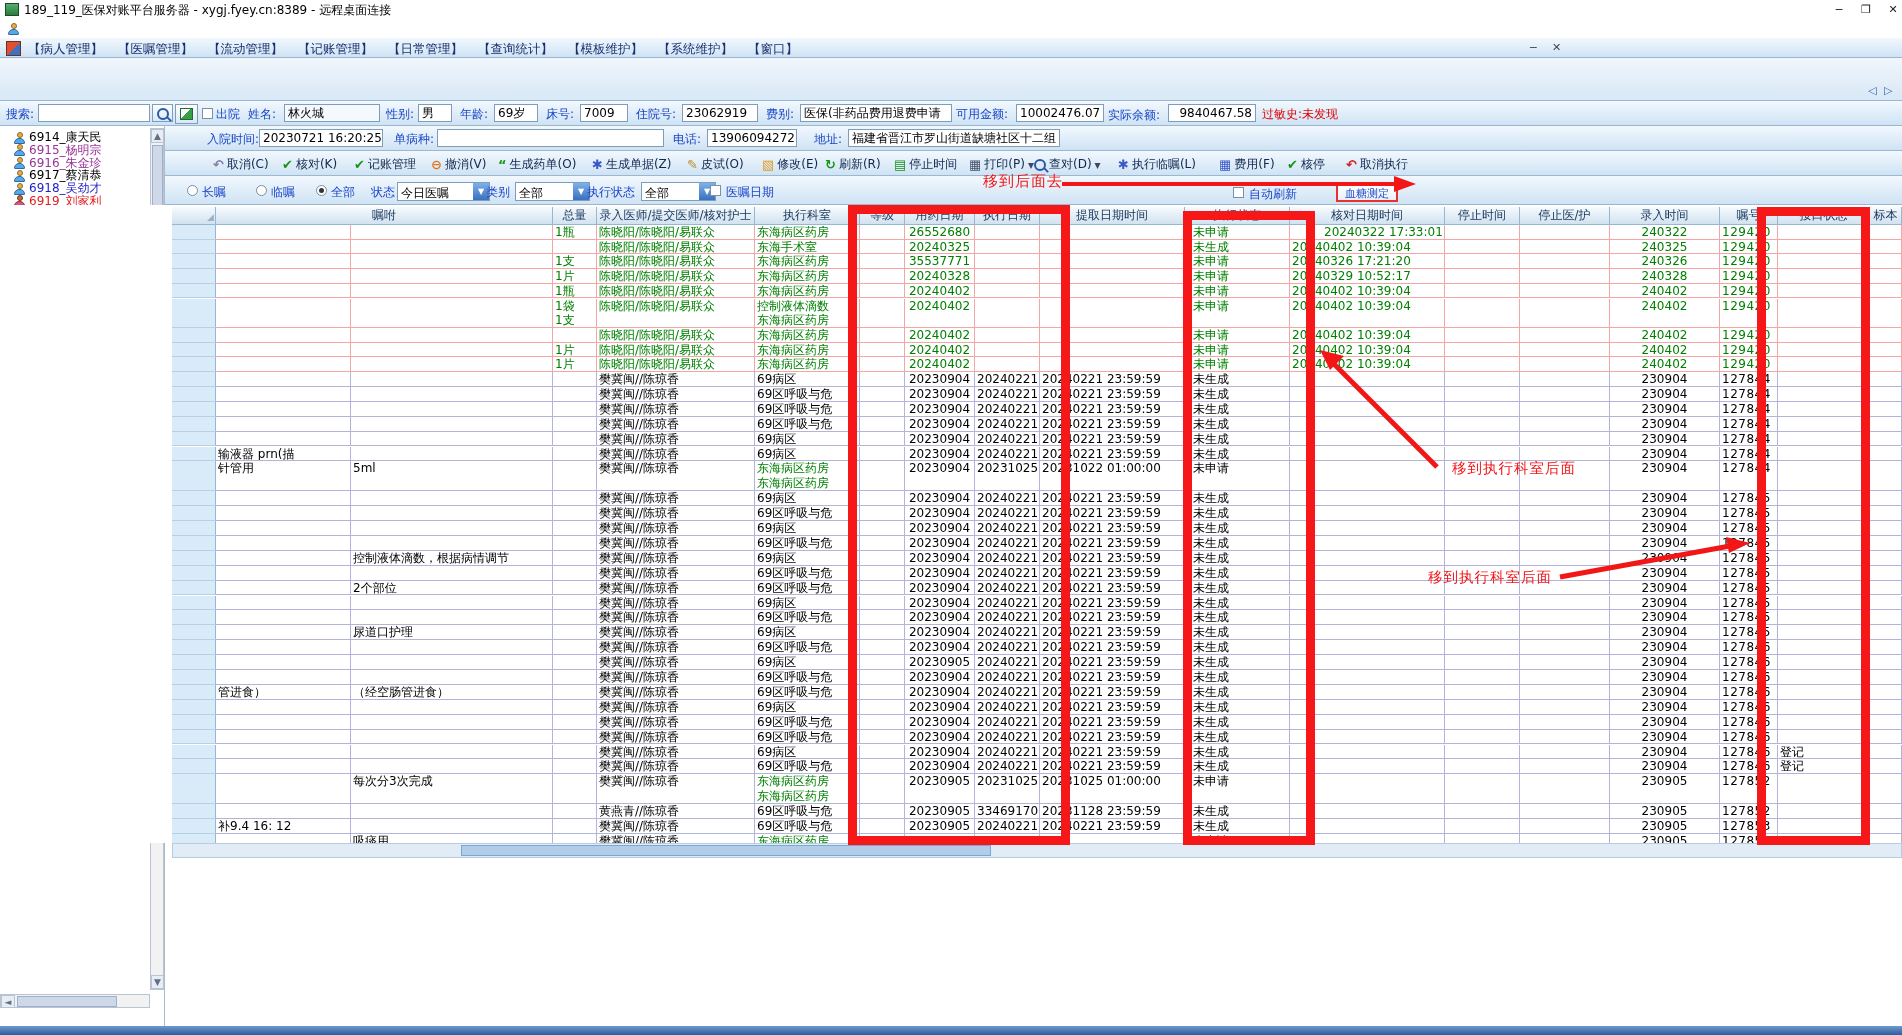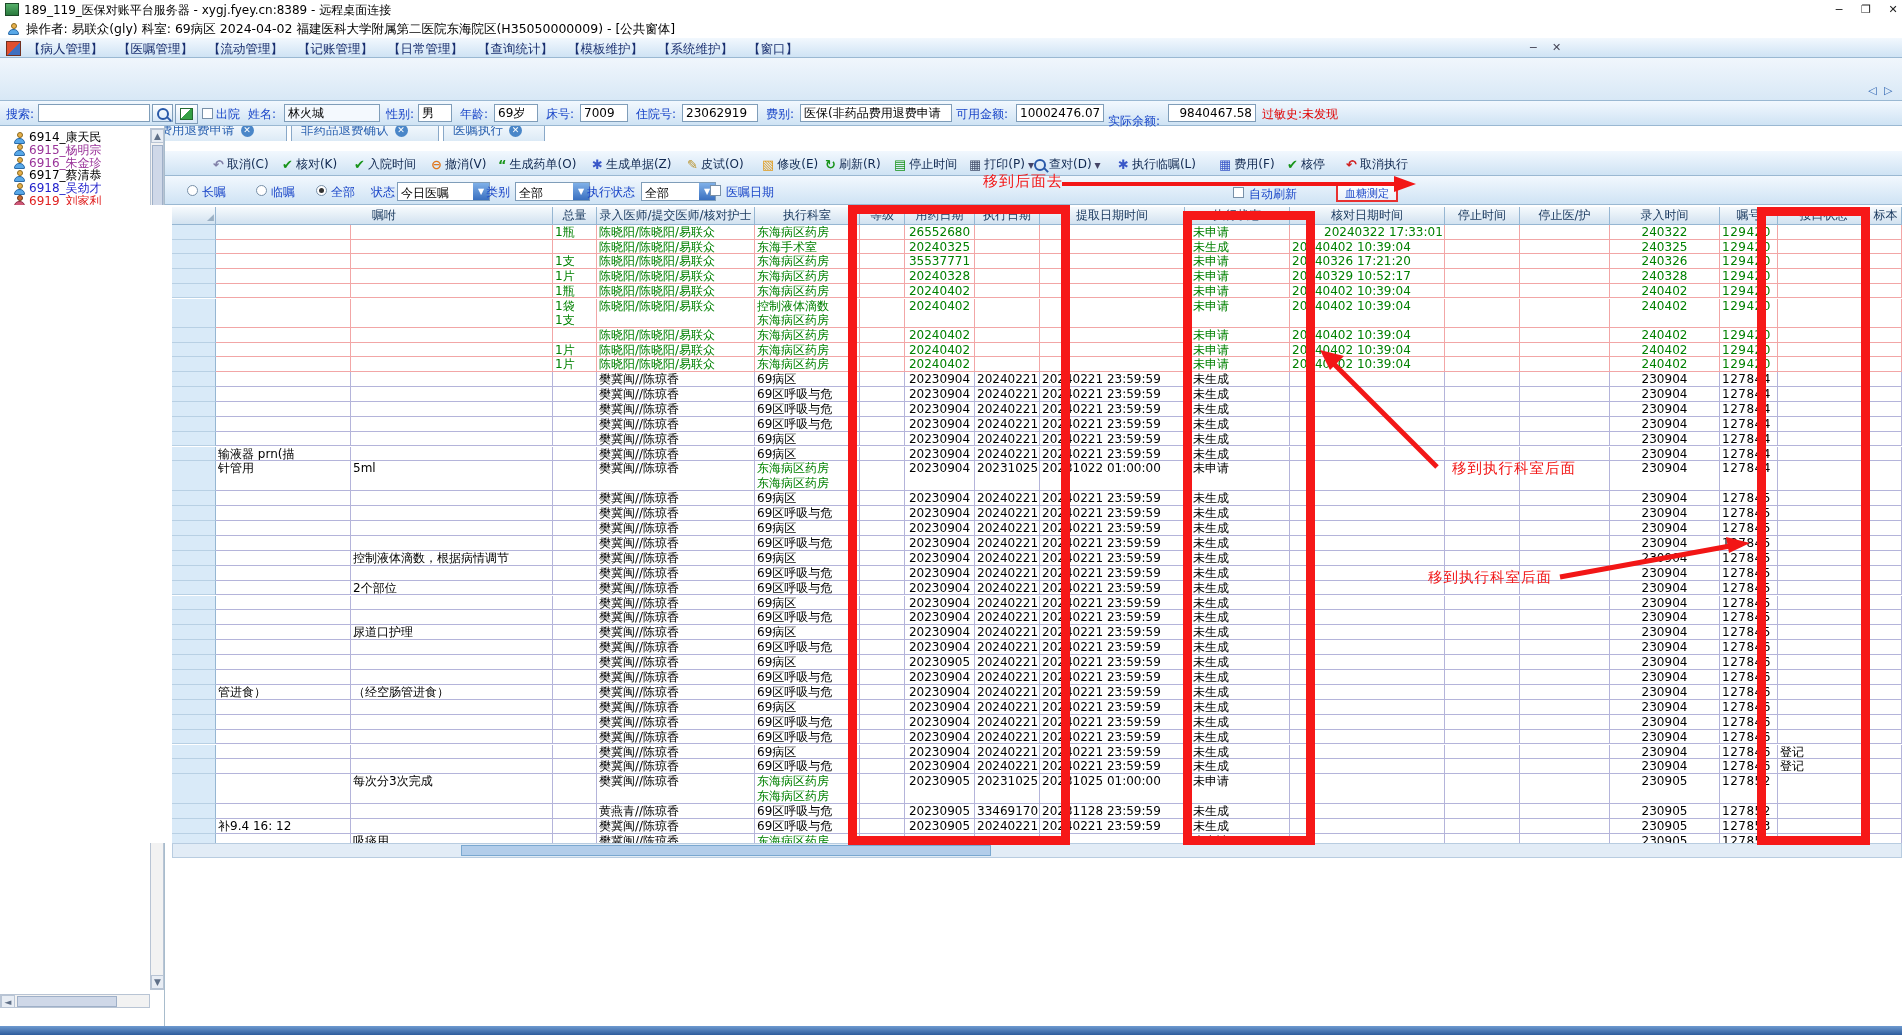--- a/index.html
+++ b/index.html
@@ -46,21 +46,20 @@
   <div class="abs" style="left:0;top:0;width:1902px;height:18px;background:#fff">
     <span class="abs" style="left:5px;top:3px;width:12px;height:11px;background:linear-gradient(#56b06a,#2a7a3e);border:1px solid #1c4a28"></span>
     <span class="abs nw" style="left:24px;top:2px;color:#000;font-size:12px">189_119_医保对账平台服务器 - xygj.fyey.cn:8389 - 远程桌面连接</span>
     <span class="wctl" style="left:1828px">─</span>
     <span class="wctl" style="left:1855px">❐</span>
     <span class="wctl" style="left:1882px">✕</span>
   </div>
 
   <div class="abs" style="left:0;top:18px;width:1902px;height:20px;background:#fff">
     <span class="person abs" style="left:8px;top:3px"></span>
-    <span class="abs nw" style="left:26px;top:3px;color:#000;font-size:12.5px">操作者: 易联众(gly)  科室: 69病区  2024-04-02  福建医科大学附属第二医院东海院区(H35050000009) - [公共窗体]</span>
   </div>
 
   <div class="bluebar" style="left:0;top:38px;width:1902px;height:20px" id="menubar">
     <span class="abs" style="left:6px;top:3px;width:13px;height:13px;background:linear-gradient(135deg,#e05030 50%,#4070c0 50%);border:1px solid #703020"></span>
     <span class="abs nw" style="left:1530px;top:3px;color:#445;font-size:11px">─</span>
     <span class="abs nw" style="left:1552px;top:3px;color:#445;font-size:11px">✕</span>
   <div class="abs nw" style="left: 28px; top: 3px; color: rgb(26, 48, 112); font-size: 12.5px;">【病人管理】</div>
       <div class="abs nw" style="left: 118px; top: 3px; color: rgb(26, 48, 112); font-size: 12.5px;">【医嘱管理】</div>
       <div class="abs nw" style="left: 208px; top: 3px; color: rgb(26, 48, 112); font-size: 12.5px;">【流动管理】</div>
       <div class="abs nw" style="left: 298px; top: 3px; color: rgb(26, 48, 112); font-size: 12.5px;">【记账管理】</div>
@@ -108,38 +107,48 @@
     <span class="lbl" style="left:460px;top:5px">年龄:</span>
     <div class="box" style="left:494px;top:3px;width:44px">69岁</div>
     <span class="lbl" style="left:546px;top:5px">床号:</span>
     <div class="box" style="left:580px;top:3px;width:48px">7009</div>
     <span class="lbl" style="left:636px;top:5px">住院号:</span>
     <div class="box" style="left:682px;top:3px;width:76px">23062919</div>
     <span class="lbl" style="left:766px;top:5px">费别:</span>
     <div class="box" style="left:800px;top:3px;width:152px">医保(非药品费用退费申请</div>
     <span class="lbl" style="left:956px;top:5px">可用金额:</span>
     <div class="box" style="left:1016px;top:3px;width:88px;text-align:right">10002476.07</div>
-    <span class="lbl" style="left:1108px;top:12px">实际余额:</span>
+    <span class="lbl" style="left:1108px;top:6px">实际余额:</span>
     <div class="box" style="left:1168px;top:3px;width:88px;text-align:right">9840467.58</div>
     <span class="abs nw" style="left:1262px;top:5px;color:#e00000;font-size:12px">过敏史:未发现</span>
   </div>
 
+  <div class="bluebar" style="left:165px;top:126px;width:1737px;height:25px">
+    <span class="lbl" style="left:42px;top:5px">入院时间:</span>
+    <div class="box" style="left:94px;top:3px;width:124px">20230721 16:20:25</div>
+    <span class="lbl" style="left:229px;top:5px">单病种:</span>
+    <div class="box" style="left:272px;top:3px;width:227px"></div>
+    <span class="lbl" style="left:508px;top:5px">电话:</span>
+    <div class="box" style="left:542px;top:3px;width:90px">13906094272</div>
+    <span class="lbl" style="left:649px;top:5px">地址:</span>
+    <div class="box" style="left:683px;top:3px;width:212px">福建省晋江市罗山街道缺塘社区十二组</div>
+  </div>
 
   <div class="bluebar" style="left:165px;top:151px;width:1737px;height:25px" id="toolbar">
       <div class="tbtn" style="left: 48px;">
         <span style="color: rgb(128, 128, 168); font-size: 13px; font-weight: bold;">↶</span>
         <span>取消(C)</span>
       </div>
       <div class="tbtn" style="left: 117px;">
         <span style="color: rgb(24, 148, 26); font-size: 13px; font-weight: bold;">✔</span>
         <span>核对(K)</span>
       </div>
       <div class="tbtn" style="left: 189px;">
         <span style="color: rgb(24, 148, 26); font-size: 13px; font-weight: bold;">✔</span>
-        <span>入院时间</span>
+        <span>记账管理</span>
       </div>
       <div class="tbtn" style="left: 266px;">
         <span style="color: rgb(224, 120, 32); font-size: 13px; font-weight: bold;">⊖</span>
         <span>撤消(V)</span>
       </div>
       <div class="tbtn" style="left: 333px;">
         <span style="color: rgb(24, 148, 26); font-size: 13px; font-weight: bold;">“</span>
         <span>生成药单(O)</span>
       </div>
       <div class="tbtn" style="left: 427px;">

